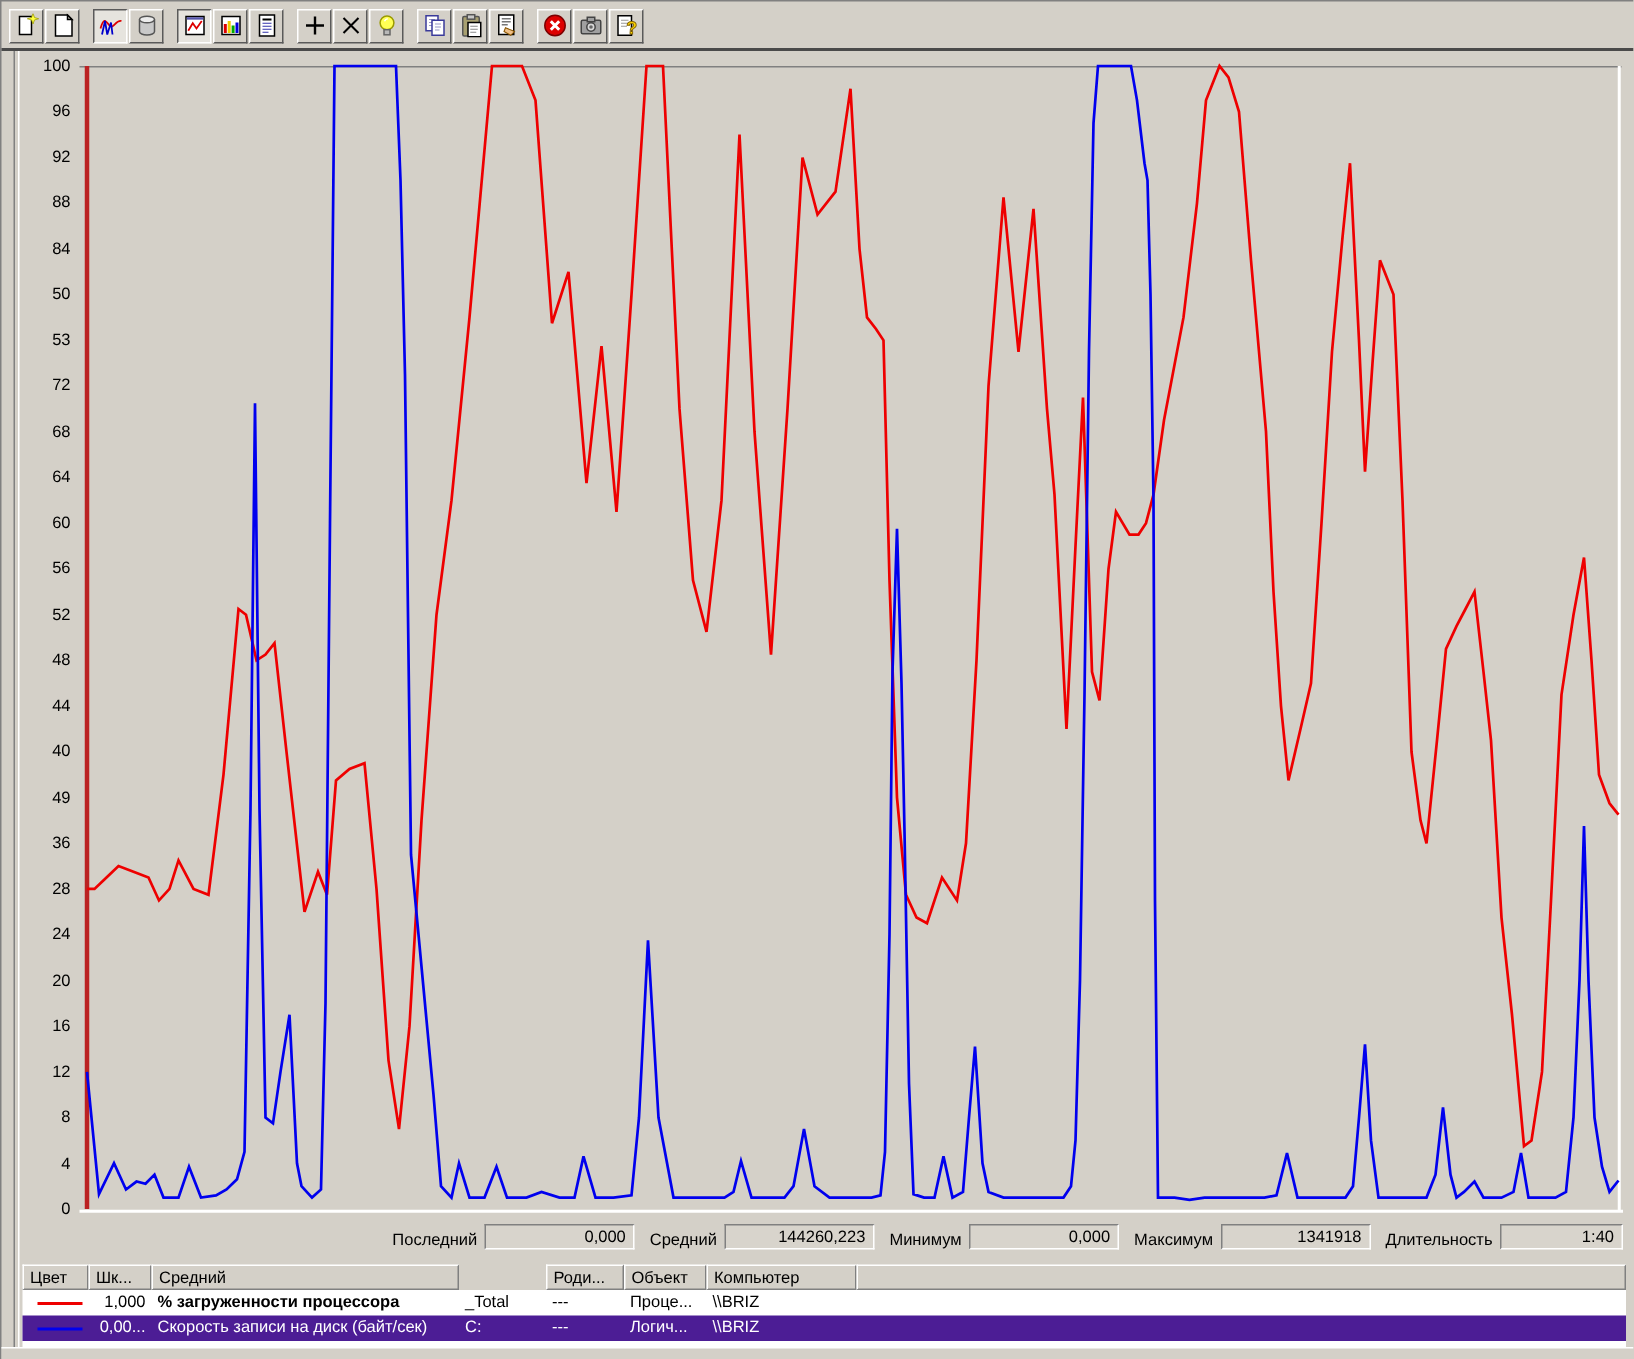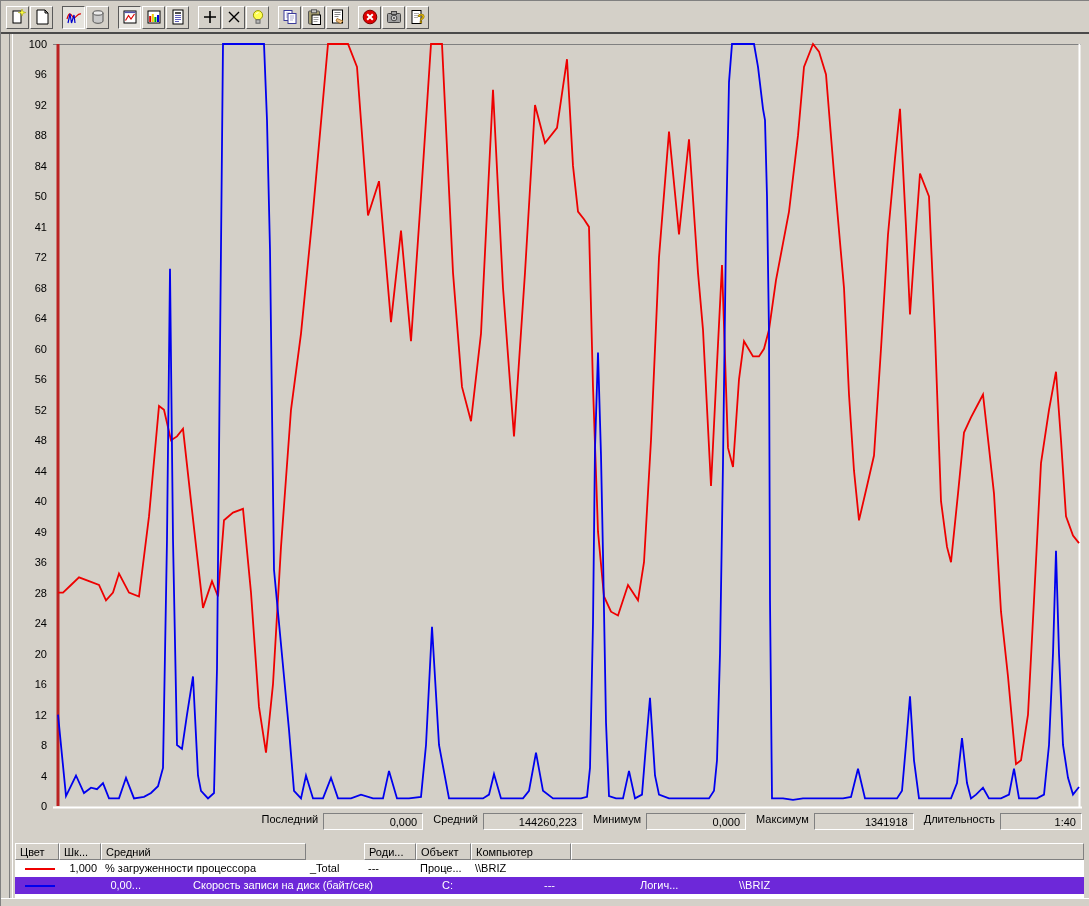--- a/index.html
+++ b/index.html
@@ -14,34 +14,34 @@
           display:flex;align-items:center;justify-content:center;cursor:default;}
   .tb-btn.pressed{border-color:#5a5a5a #ffffff #ffffff #5a5a5a;background:#e6e4de;}
   .tb-ico{width:16px;height:16px;display:block;}
   .tb-ico svg{display:block;}
   .toolbar-sep{position:absolute;top:31px;left:0;width:100%;height:2px;background:#4a4a4a;}
   
   .ytick{position:absolute;width:34px;text-align:right;font-size:11px;line-height:13px;}
   #plot-svg{position:absolute;left:0;top:0;}
   
   .stats{position:absolute;top:812px;left:0;right:7px;height:20px;display:flex;
-         justify-content:flex-end;align-items:flex-start;font-size:11px;}
+         justify-content:flex-end;align-items:flex-end;font-size:11px;}
   .stat-label{margin:0 5px 0 10px;white-space:nowrap;}
   .stat-field{height:17px;background:#d8d4cc;box-sizing:border-box;text-align:right;
               padding:2px 5px 0 2px;border:1px solid;border-color:#808080 #ffffff #ffffff #808080;
               overflow:hidden;white-space:nowrap;}
   
   .listheader{position:absolute;top:842px;left:14px;width:1069px;height:17px;display:flex;
               background:#d4d0c8;font-size:11px;}
   .hcell{box-sizing:border-box;padding:2px 0 0 4px;white-space:nowrap;overflow:hidden;
          border-top:1px solid #fff;border-left:1px solid #fff;
          border-right:1px solid #808080;border-bottom:1px solid #808080;}
   .listbody{position:absolute;top:859px;left:14px;width:1069px;height:38px;background:#ffffff;}
   .lrow{display:flex;height:17px;font-size:11px;align-items:center;}
-  .lrow.selected{background:#6d28d9;color:#ffffff;gap:44px;}
+  .lrow.selected{background:#4c1d95;color:#ffffff;}
   .cell{box-sizing:border-box;padding:0 4px;white-space:nowrap;overflow:hidden;height:17px;line-height:17px;}
   .swatchbox{display:flex;align-items:center;justify-content:flex-start;}
   .swatch{width:34px;height:2px;margin-left:6px;}
   
   .left-groove{position:absolute;top:33px;left:8px;width:2px;height:864px;
                border-left:1px solid #808080;border-right:1px solid #ffffff;}
   .bottom-frame{position:absolute;top:897px;left:0;width:100%;height:9px;background:#d4d0c8;
                 border-top:1px solid #ffffff;}
   .right-frame{position:absolute;top:33px;right:0;width:4px;height:864px;background:#d4d0c8;}
 </style>
@@ -218,21 +218,21 @@
       <div class="ytick" style="left: 12px; top: 524.68px;">49</div>
       <div class="ytick" style="left: 12px; top: 494.2px;">40</div>
       <div class="ytick" style="left: 12px; top: 463.72px;">44</div>
       <div class="ytick" style="left: 12px; top: 433.24px;">48</div>
       <div class="ytick" style="left: 12px; top: 402.76px;">52</div>
       <div class="ytick" style="left: 12px; top: 372.28px;">56</div>
       <div class="ytick" style="left: 12px; top: 341.8px;">60</div>
       <div class="ytick" style="left: 12px; top: 311.32px; text-align: right;">64</div>
       <div class="ytick" style="left: 12px; top: 280.84px;">68</div>
       <div class="ytick" style="left: 12px; top: 250.36px;">72</div>
-      <div class="ytick" style="left: 12px; top: 219.88px;">41</div>
+      <div class="ytick" style="left: 12px; top: 219.88px;">53</div>
       <div class="ytick" style="left: 12px; top: 189.4px;">50</div>
       <div class="ytick" style="left: 12px; top: 158.92px;">84</div>
       <div class="ytick" style="left: 12px; top: 128.44px;">88</div>
       <div class="ytick" style="left: 12px; top: 97.96px;">92</div>
       <div class="ytick" style="left: 12px; top: 67.48px;">96</div>
       <div class="ytick" style="left: 12px; top: 37px;">100</div>
     </div>
   <svg id="plot-svg" width="1089" height="906" viewBox="0 0 1089 906">
       <line x1="52" y1="43.5" x2="1080" y2="43.5" stroke="#808080" stroke-width="1"></line>
       <line x1="1078.5" y1="43" x2="1078.5" y2="806" stroke="#ffffff" stroke-width="2"></line>
@@ -264,21 +264,21 @@
       <div class="hcell" style="width: 55px;">Объект</div>
       <div class="hcell" style="width: 100px;">Компьютер</div>
       <div class="hcell" style="flex: 1 1 0%;"></div>
     </div>
   <div class="listbody">
       <div class="lrow">
         <div class="cell swatchbox" style="width: 44px;">
           <div class="swatch" style="background: rgb(238, 0, 0);"></div>
         </div>
         <div class="cell" style="width: 42px; text-align: right;">1,000</div>
-        <div class="cell" style="width: 205px;">% загруженности процессора</div>
+        <div class="cell" style="width: 205px; font-weight: bold;">% загруженности процессора</div>
         <div class="cell" style="width: 58px;">_Total</div>
         <div class="cell" style="width: 52px;">---</div>
         <div class="cell" style="width: 55px;">Проце...</div>
         <div class="cell" style="width: 100px;">\\BRIZ</div>
       </div>
       <div class="lrow selected">
         <div class="cell swatchbox" style="width: 44px;">
           <div class="swatch" style="background: rgb(0, 0, 238);"></div>
         </div>
         <div class="cell" style="width: 42px; text-align: right;">0,00...</div>

